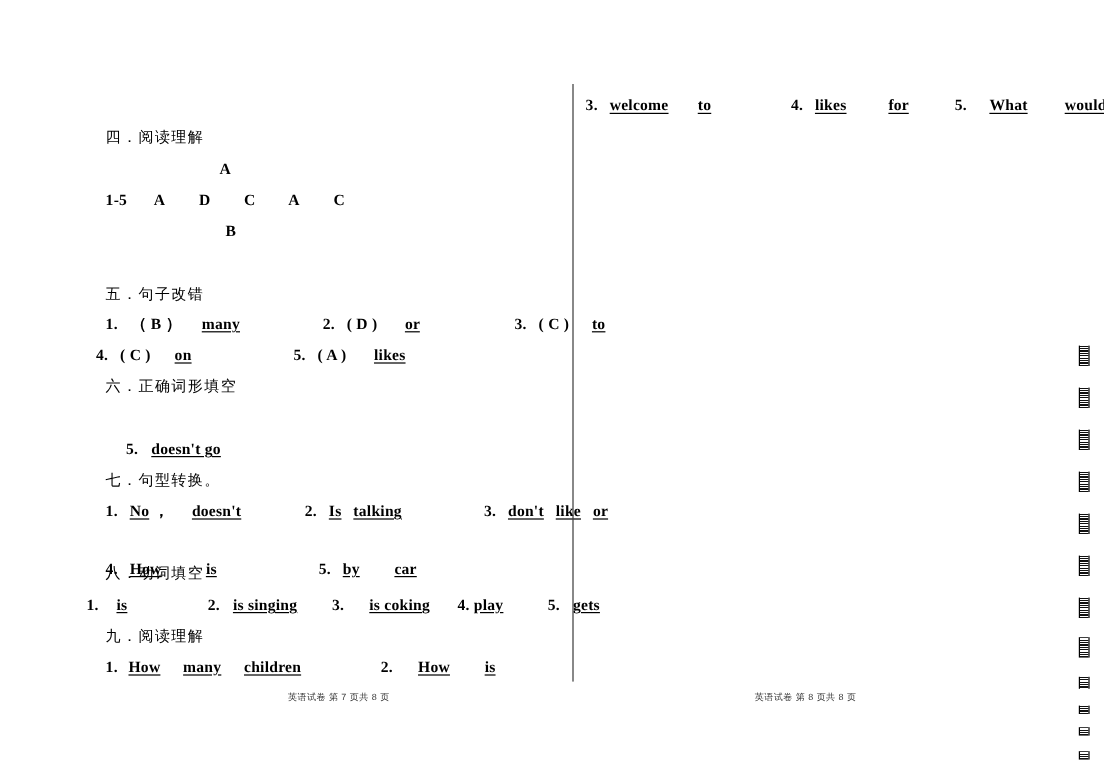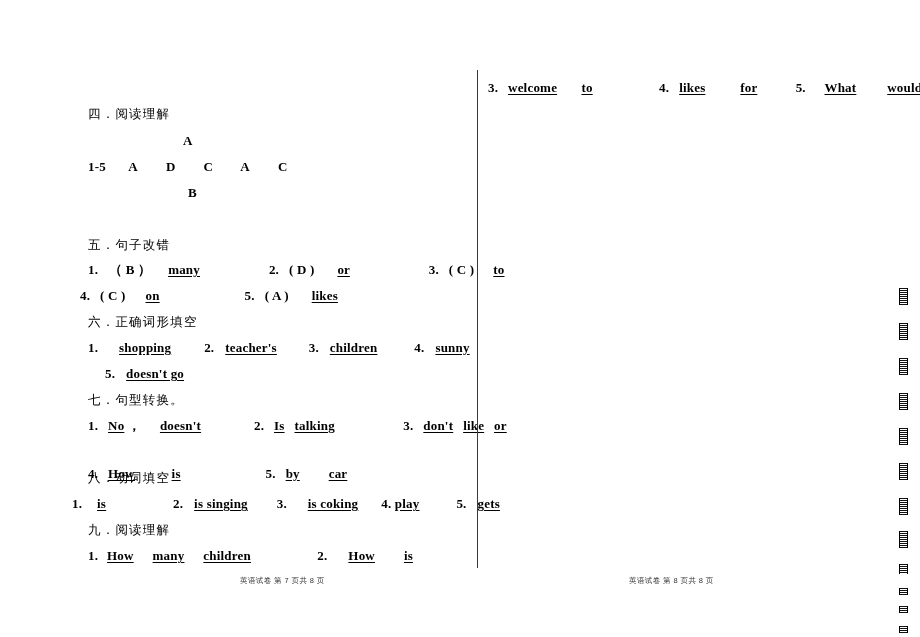--- a/index.html
+++ b/index.html
@@ -142,37 +142,20 @@
     <span class="sp" style="width:78px;"></span>
     <span>5.</span>
     <span class="sp" style="width:3px;"></span>
     <span>( A )</span>
     <span class="sp" style="width:16px;"></span>
     <span class="ul">likes</span>
   </div>
 
   <div class="line cn" style="left:88px; top:314px;">六．正确词形填空</div>
 
-  <div class="line" style="left:88px; top:340px;">
-    <span>1.</span>
-    <span class="sp" style="width:14px;"></span>
-    <span class="ul">shopping</span>
-    <span class="sp" style="width:26px;"></span>
-    <span>2.</span>
-    <span class="sp" style="width:4px;"></span>
-    <span class="ul">teacher's</span>
-    <span class="sp" style="width:25px;"></span>
-    <span>3.</span>
-    <span class="sp" style="width:4px;"></span>
-    <span class="ul">children</span>
-    <span class="sp" style="width:30px;"></span>
-    <span>4.</span>
-    <span class="sp" style="width:4px;"></span>
-    <span class="ul">sunny</span>
-  </div>
 
   <div class="line" style="left:105px; top:366px;">
     <span>5.</span>
     <span class="sp" style="width:4px;"></span>
     <span class="ul">doesn't go</span>
   </div>
 
   <div class="line cn" style="left:88px; top:392px;">七．句型转换。</div>
 
   <div class="line" style="left:88px; top:418px;">

